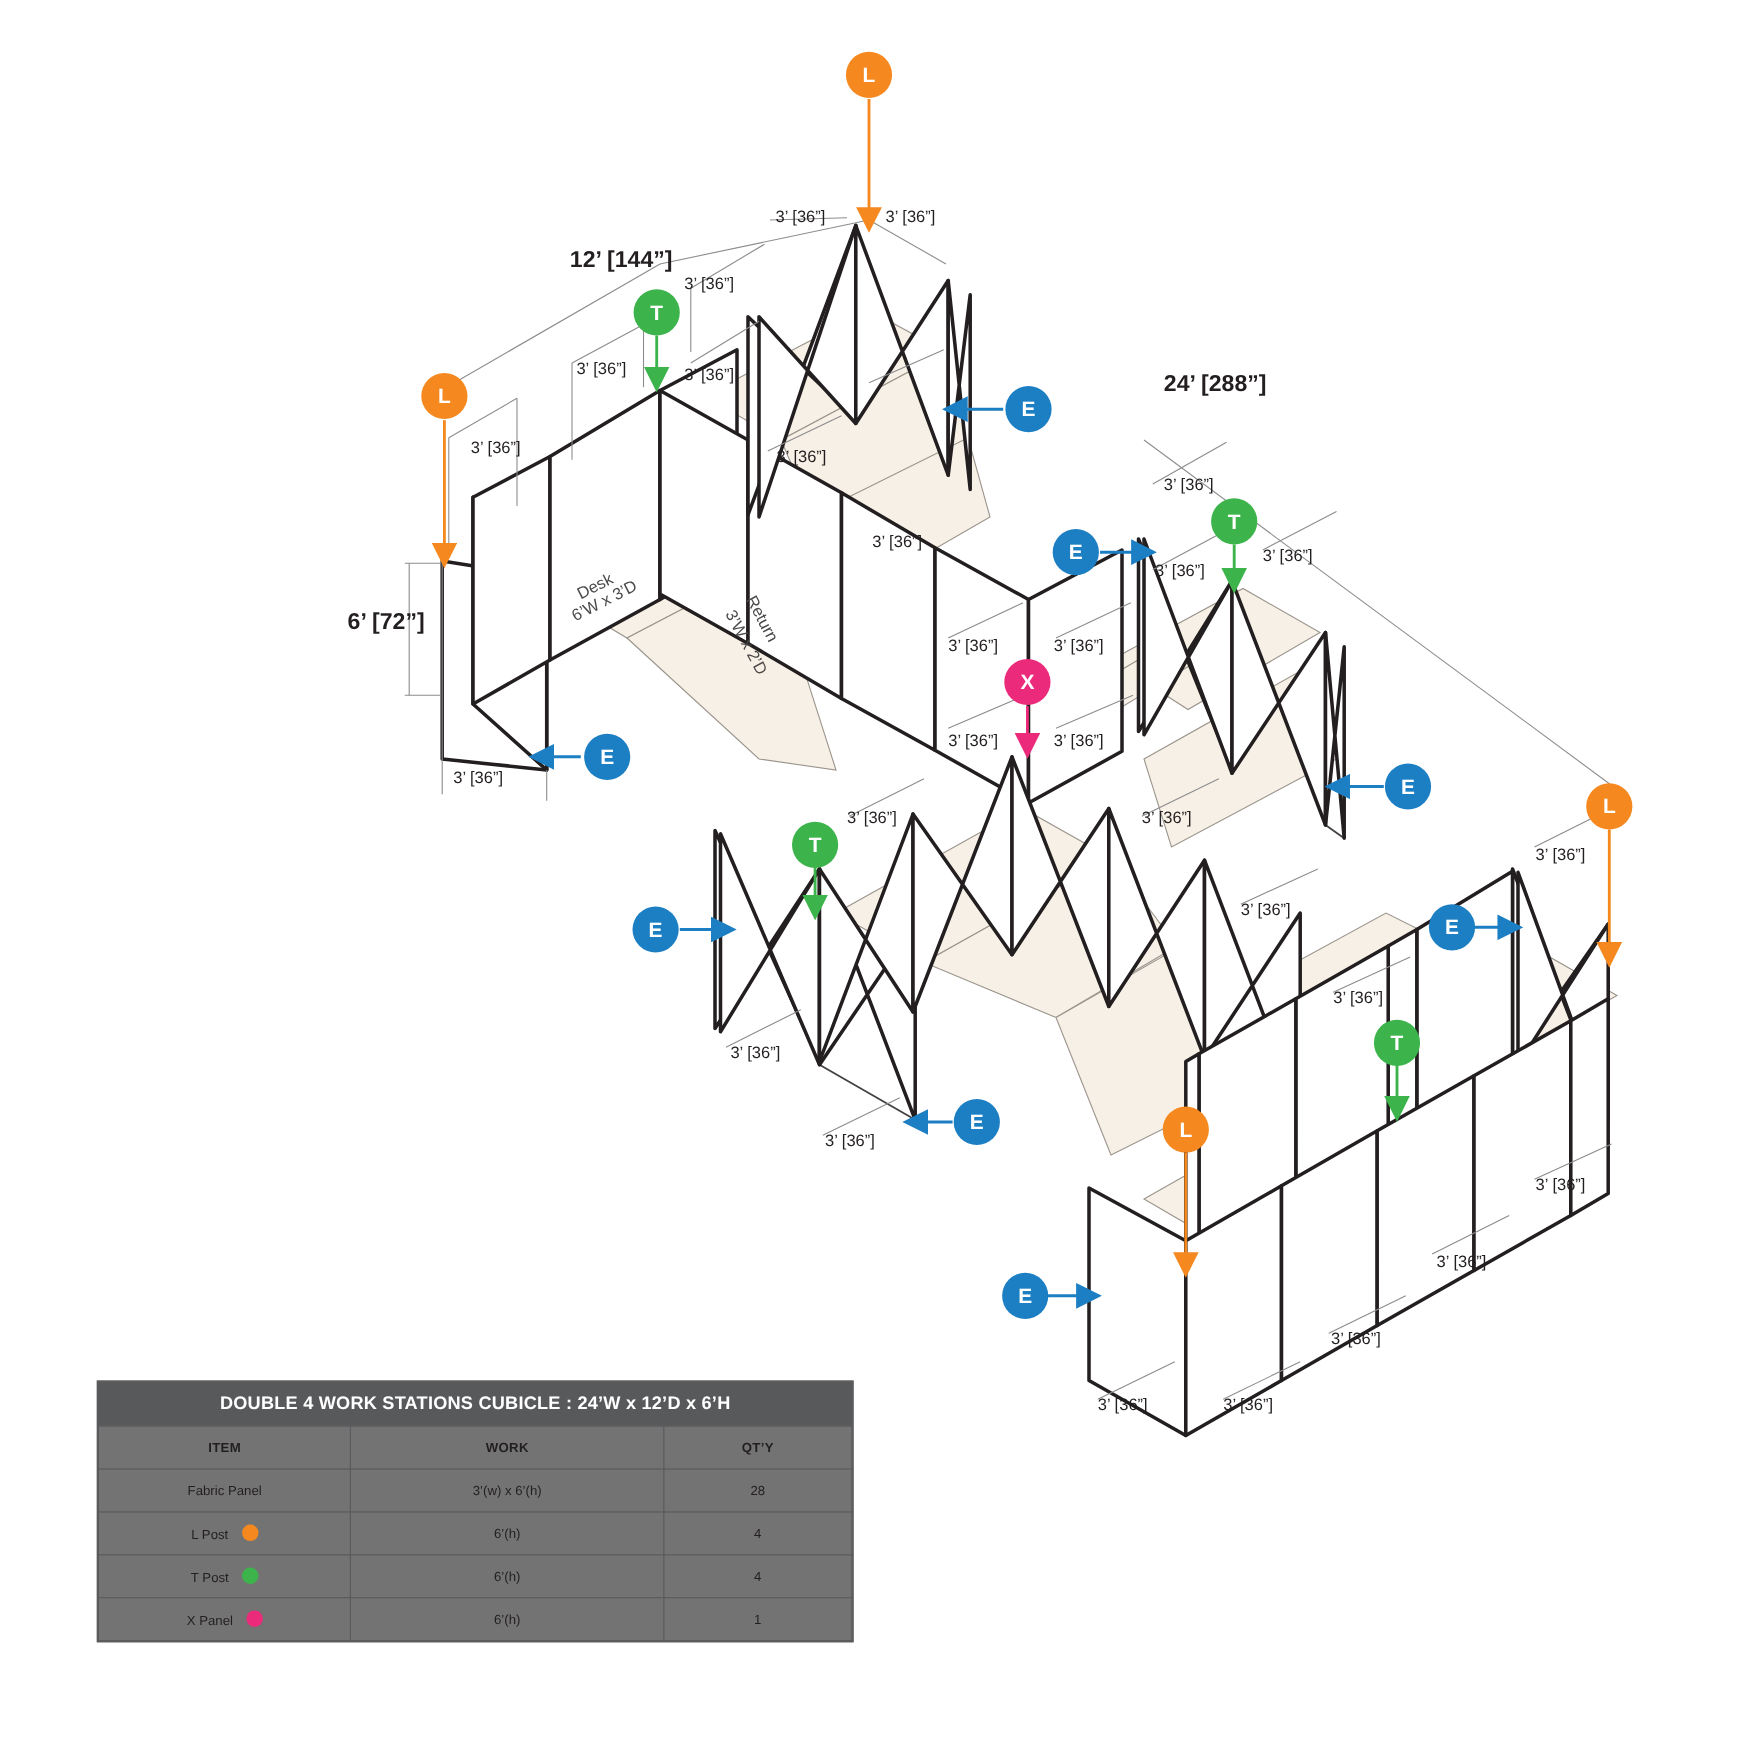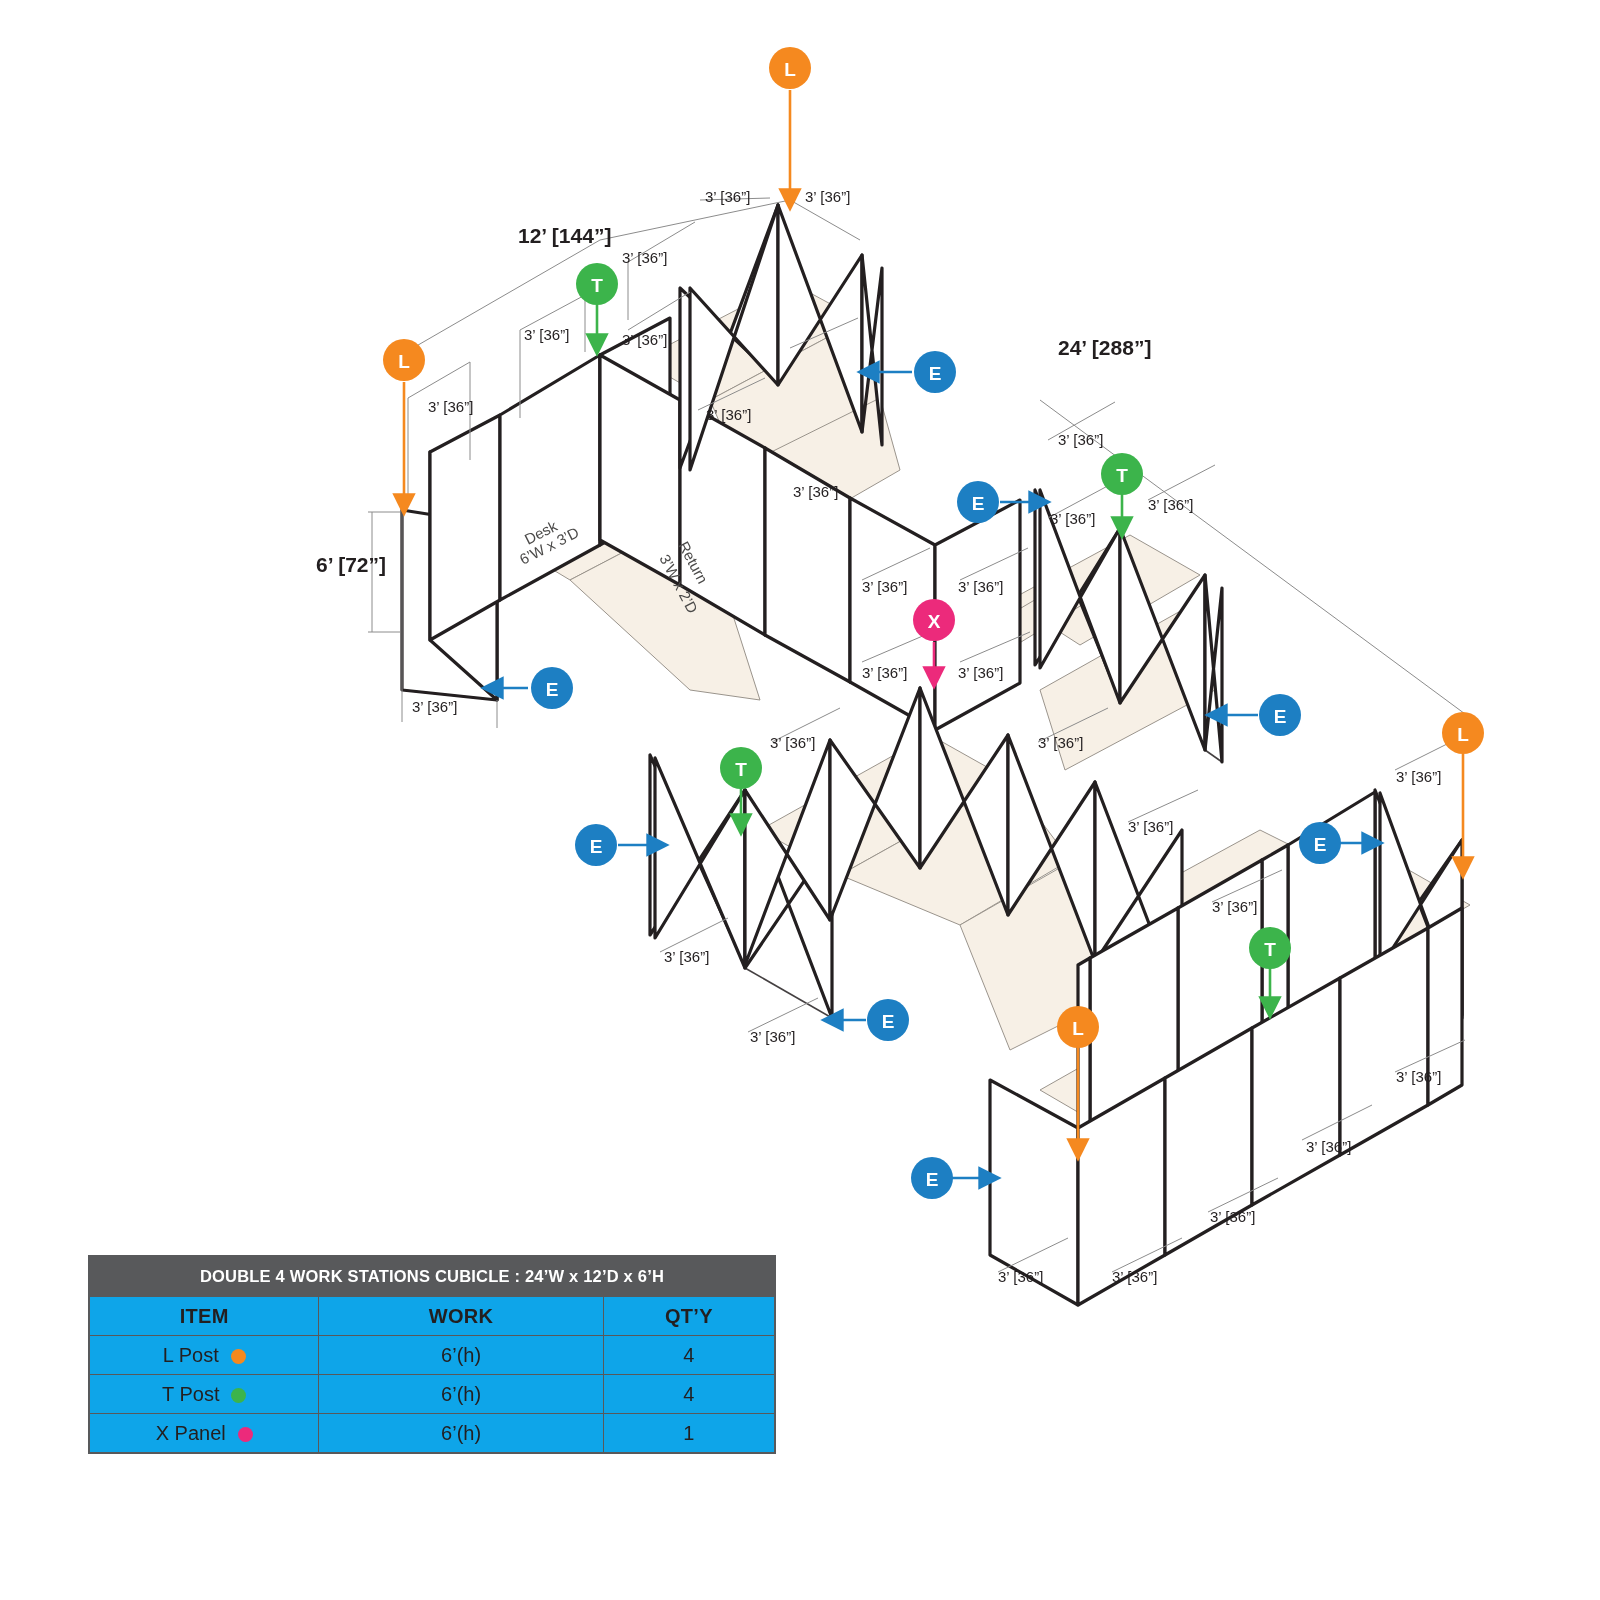--- a/index.html
+++ b/index.html
@@ -51,40 +51,40 @@
     dominant-baseline: central;
   }
   
   #legend {
     position: absolute;
     left: 88px;
     top: 1255px;
     width: 688px;
     border: 1px solid #58595b;
     box-sizing: border-box;
-    background: #0ea5e9;
+    background: #737373;
   }
   #legend .title-row {
     background: #58595b;
     color: #ffffff;
     text-align: center;
     font-size: 16.5px;
     font-weight: bold;
     letter-spacing: 0.2px;
     padding: 11px 4px 10px 4px;
     box-sizing: border-box;
   }
   #legend table {
     border-collapse: collapse;
     width: 100%;
     table-layout: fixed;
   }
   #legend th, #legend td {
     border: 1px solid #58595b;
-    font-size: 20px;
+    font-size: 12px;
     color: #231f20;
     text-align: center;
     height: 38px;
     font-weight: normal;
     padding: 0;
   }
   #legend th {
     font-weight: bold;
     letter-spacing: 0.3px;
   }
@@ -400,20 +400,25 @@
         </colgroup>
       <thead>
         <tr>
           <th>ITEM</th>
           <th>WORK</th>
           <th>QT’Y</th>
         </tr>
       </thead>
       <tbody>
         <tr>
+          <td class="item-cell"><span>Fabric Panel</span></td>
+          <td>3’(w) x 6’(h)</td>
+          <td>28</td>
+        </tr>
+        <tr>
           <td class="item-cell"><span>L Post</span><span class="dot" style="background:#f5891f"></span></td>
           <td>6’(h)</td>
           <td>4</td>
         </tr>
         <tr>
           <td class="item-cell"><span>T Post</span><span class="dot" style="background:#3cb44b"></span></td>
           <td>6’(h)</td>
           <td>4</td>
         </tr>
         <tr>

